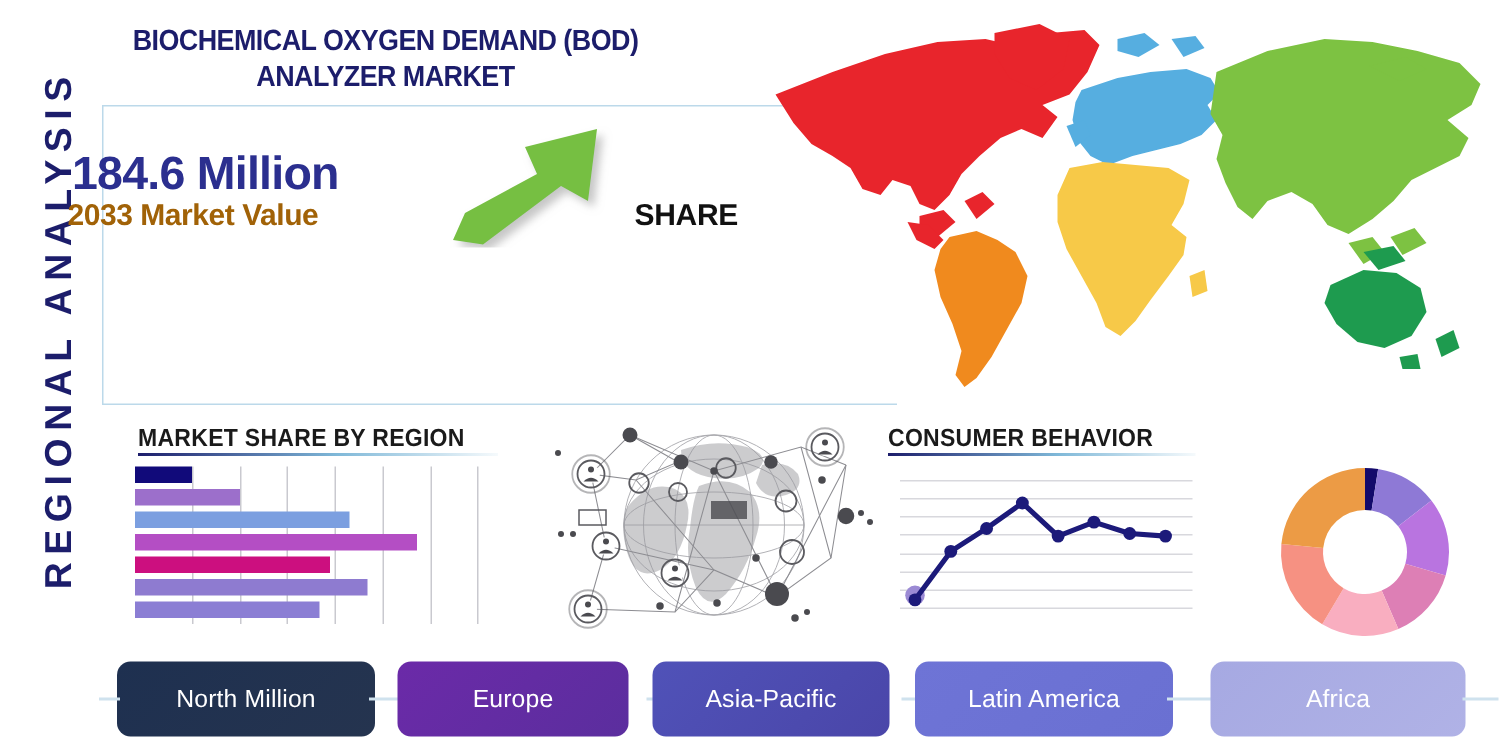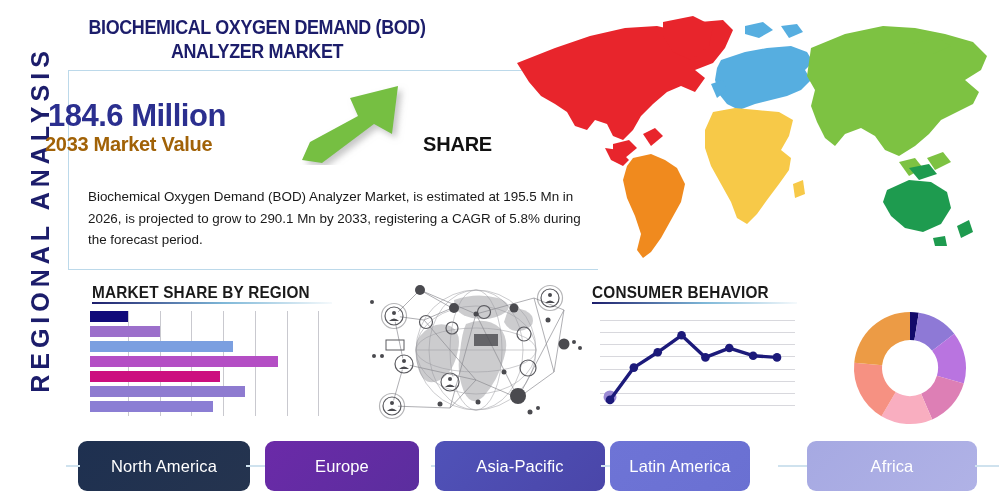--- a/index.html
+++ b/index.html
@@ -161,21 +161,20 @@
     <svg width="120" height="85" viewBox="0 0 120 85">
       <defs>
         <filter id="shd" x="-25%" y="-25%" width="160%" height="160%">
           <feDropShadow dx="4" dy="4" stdDeviation="3" flood-color="#999" flood-opacity="0.55"></feDropShadow>
         </filter>
       </defs>
       <path d="M2,80 L10,62 L58,36 L50,18 L98,6 L92,54 L74,44 L22,83 Z" fill="#76bf43" filter="url(#shd)"></path>
     </svg>
   </div>
 
-  <div class="body-text">Biochemical Oxygen Demand (BOD) Analyzer Market, is estimated at 195.5 Mn in 2026, is projected to grow to 290.1 Mn by 2033, registering a CAGR of 5.8% during the forecast period.</div>
 
   <div class="world-map">
     <svg viewBox="0 0 500 262" width="500" height="262">
 
       <path fill="#e8252c" d="M22,55 L60,40 L95,28 L130,20 L162,18 L188,24 L205,14 L228,12 L238,22 L230,40 L218,55 L200,62 L210,70 L200,84 L186,78 L172,84 L158,96 L146,108 L138,122 L128,132 L118,128 L112,116 L100,112 L92,122 L80,118 L72,104 L60,96 L46,88 L34,74 Z"></path>
       <path fill="#e8252c" d="M118,136 L134,132 L142,140 L130,150 L118,146 Z"></path>
       <path fill="#e8252c" d="M148,126 L160,120 L168,128 L156,138 Z"></path>
 
       <path fill="#e8252c" d="M168,14 L198,8 L218,18 L214,38 L196,52 L178,44 L168,28 Z"></path>
 
@@ -351,32 +350,32 @@
         <path d="M 68.76033004225293 4.689452926672288 A 56 56 0 0 1 104.24868069303866 25.677204995433314 L 82.12434034651933 42.83860249771666 A 28 28 0 0 0 64.38016502112646 32.344726463336144 Z" fill="#8e79d6"></path>
         <path d="M 104.24868069303866 25.677204995433314 A 56 56 0 0 1 113.77644639790881 75.62350193819684 L 86.8882231989544 67.81175096909841 A 28 28 0 0 0 82.12434034651933 42.83860249771666 Z" fill="#b974e0"></path>
         <path d="M 113.77644639790881 75.62350193819684 A 56 56 0 0 1 82.24028187554772 111.39425903830293 L 71.12014093777387 85.69712951915147 A 28 28 0 0 0 86.8882231989544 67.81175096909841 Z" fill="#dd7fb5"></path>
         <path d="M 82.24028187554772 111.39425903830293 A 56 56 0 0 1 31.49368071797923 108.20155351222085 L 45.746840358989616 84.10077675611043 A 28 28 0 0 0 71.12014093777387 85.69712951915147 Z" fill="#f9aec0"></path>
         <path d="M 31.49368071797923 108.20155351222085 A 56 56 0 0 1 4.248529982227517 54.729934454163235 L 32.12426499111376 57.36496722708162 A 28 28 0 0 0 45.746840358989616 84.10077675611043 Z" fill="#f69182"></path>
         <path d="M 4.248529982227517 54.729934454163235 A 56 56 0 0 1 59.99999999999999 4 L 59.99999999999999 32 A 28 28 0 0 0 32.12426499111376 57.36496722708162 Z" fill="#ec9b45"></path>
       </svg></div>
 
   <div class="tabs" id="tabs-row">
       <div class="tab" style="left: 0px; width: 172px; background: linear-gradient(135deg, rgb(30, 48, 80), rgb(37, 52, 79));">
-        <span>North America</span>
+        <span>North Million</span>
       </div>
       <div class="tab-connector" style="left: 168px; width: 25px;"></div>
       <div class="tab" style="left: 187px; width: 154px; background: linear-gradient(135deg, rgb(107, 42, 168), rgb(91, 46, 158));">
         <span>Europe</span>
       </div>
       <div class="tab-connector" style="left: 353px; width: 10px;"></div>
-      <div class="tab" style="left: 357px; width: 170px; background: linear-gradient(135deg, rgb(80, 82, 184), rgb(74, 70, 169));">
+      <div class="tab" style="left: 357px; width: 158px; background: linear-gradient(135deg, rgb(80, 82, 184), rgb(74, 70, 169));">
         <span>Asia-Pacific</span>
       </div>
       <div class="tab-connector" style="left: 523px; width: 15px;"></div>
-      <div class="tab" style="left: 532px; width: 140px; background: linear-gradient(135deg, rgb(110, 116, 214), rgb(106, 112, 210));">
+      <div class="tab" style="left: 532px; width: 172px; background: linear-gradient(135deg, rgb(110, 116, 214), rgb(106, 112, 210));">
         <span>Latin America</span>
       </div>
       <div class="tab-connector" style="left: 700px; width: 35px;"></div>
       <div class="tab" style="left: 729px; width: 170px; background: linear-gradient(135deg, rgb(166, 169, 226), rgb(176, 178, 230));">
         <span>Africa</span>
       </div>
       <div class="tab-connector" style="left: -12px; width: 14px;"></div>
       <div class="tab-connector" style="left: 897px; width: 24px;"></div>
     </div>
 

